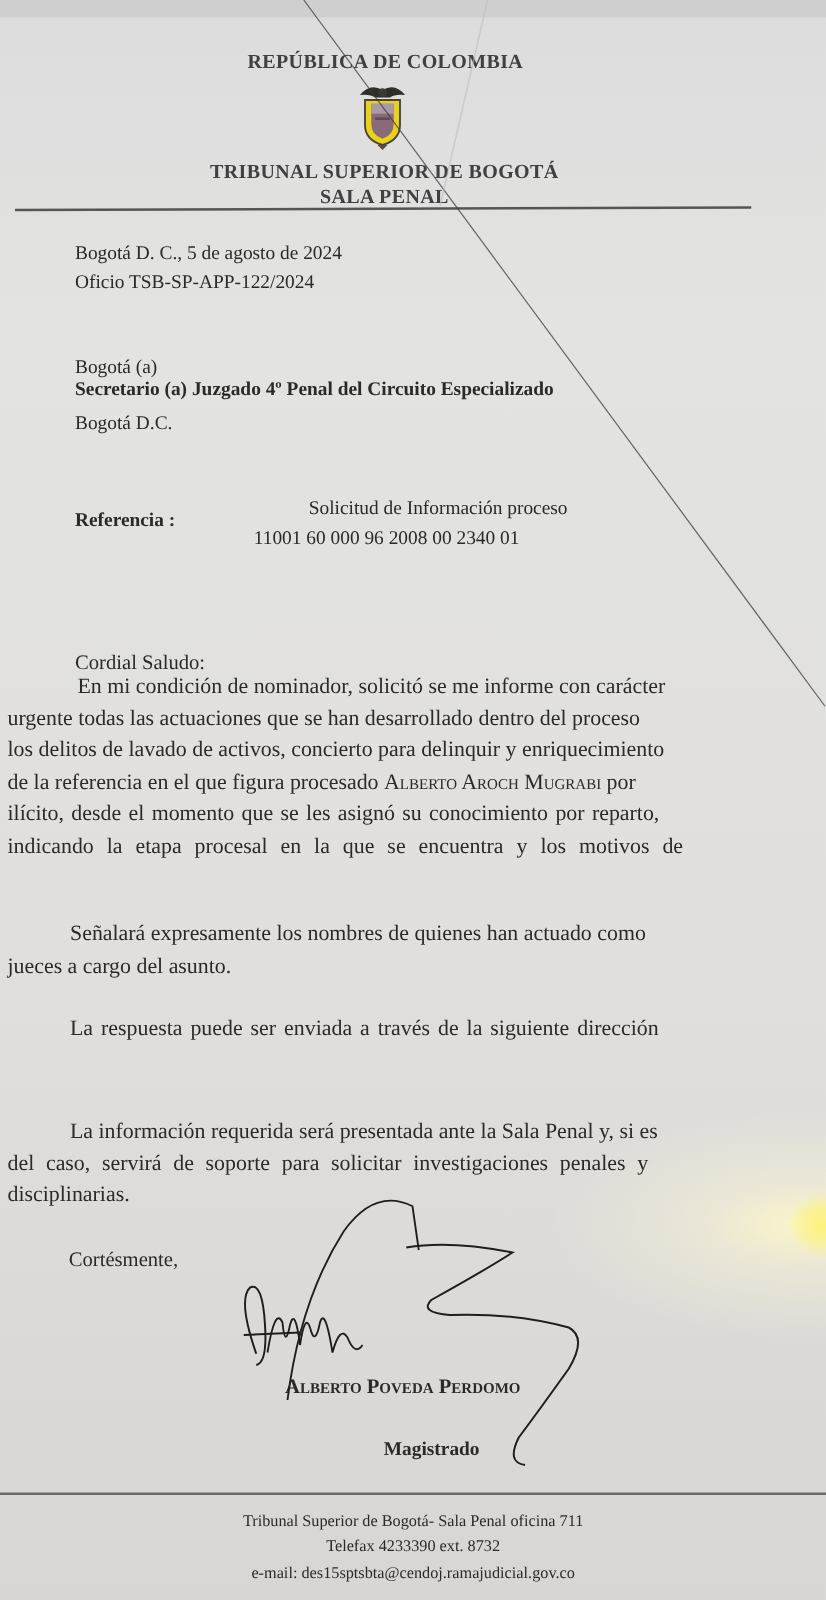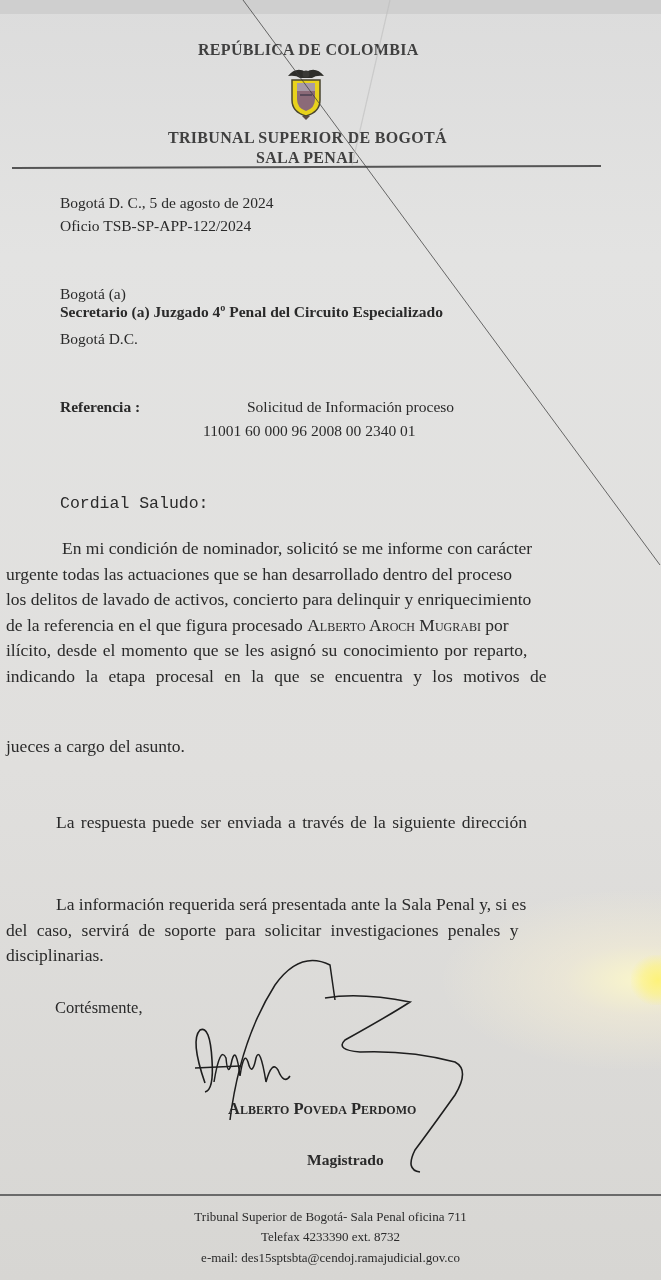--- a/index.html
+++ b/index.html
@@ -56,36 +56,37 @@
 <div class="abs hdr" style="left:256px; top:149px;">SALA PENAL</div>
 <div class="rule" style="left:12px; top:166px; width:589px; transform: rotate(-0.2deg);"></div>
 
 <div class="abs t15" style="left:60px; top:194px;">Bogotá D. C., 5 de agosto de 2024</div>
 <div class="abs t15" style="left:60px; top:217px;">Oficio TSB-SP-APP-122/2024</div>
 
 <div class="abs t15" style="left:60px; top:285px;">Bogotá (a)</div>
 <div class="abs t15 bold" style="left:60px; top:303px;">Secretario (a) Juzgado 4º Penal del Circuito Especializado</div>
 <div class="abs t15" style="left:60px; top:330px;">Bogotá D.C.</div>
 
-<div class="abs t15 bold" style="left:60px; top:398px;text-align:right;">Referencia :</div>
+<div class="abs t15 bold" style="left:60px; top:408px;text-align:right;">Referencia :</div>
 <div class="abs t15" style="left:203px; top:398px;margin-left:44px;">Solicitud de Información proceso</div>
 <div class="abs t15" style="left:203px; top:422px;">11001 60 000 96 2008 00 2340 01</div>
 
-<div class="abs t16" style="left:60px; top:494px;font-family:Liberation Mono, monospace;">Cordial Saludo:</div>
+<div class="abs t16" style="left:60px; top:520px;">Cordial Saludo:</div>
 
 <div class="para" style="top:536px;">
   <span class="line" style="padding-left:56px;">En mi condición de nominador, solicitó se me informe con carácter</span>
   <span class="line">urgente todas las actuaciones que se han desarrollado dentro del proceso</span>
   <span class="line">los delitos de lavado de activos, concierto para delinquir y enriquecimiento</span>
   <span class="line"><span>de la referencia en el que figura procesado </span><span class="sc">Alberto Aroch Mugrabi</span><span> por</span></span>
   <span class="line" style="word-spacing:1.5px;">ilícito, desde el momento que se les asignó su conocimiento por reparto,</span>
   <span class="line" style="word-spacing:6px;">indicando la etapa procesal en la que se encuentra y los motivos de</span>
 </div>
 
 <div class="para" style="top:734px;">
+  <span class="line" style="padding-left:50px;">Señalará expresamente los nombres de quienes han actuado como</span>
   <span class="line">jueces a cargo del asunto.</span>
 </div>
 
 <div class="para" style="top:810px;">
   <span class="line" style="padding-left:50px; word-spacing:2px;">La respuesta puede ser enviada a través de la siguiente dirección</span>
 </div>
 
 <div class="para" style="top:892px;">
   <span class="line" style="padding-left:50px;">La información requerida será presentada ante la Sala Penal y, si es</span>
   <span class="line" style="word-spacing:5px;">del caso, servirá de soporte para solicitar investigaciones penales y</span>

